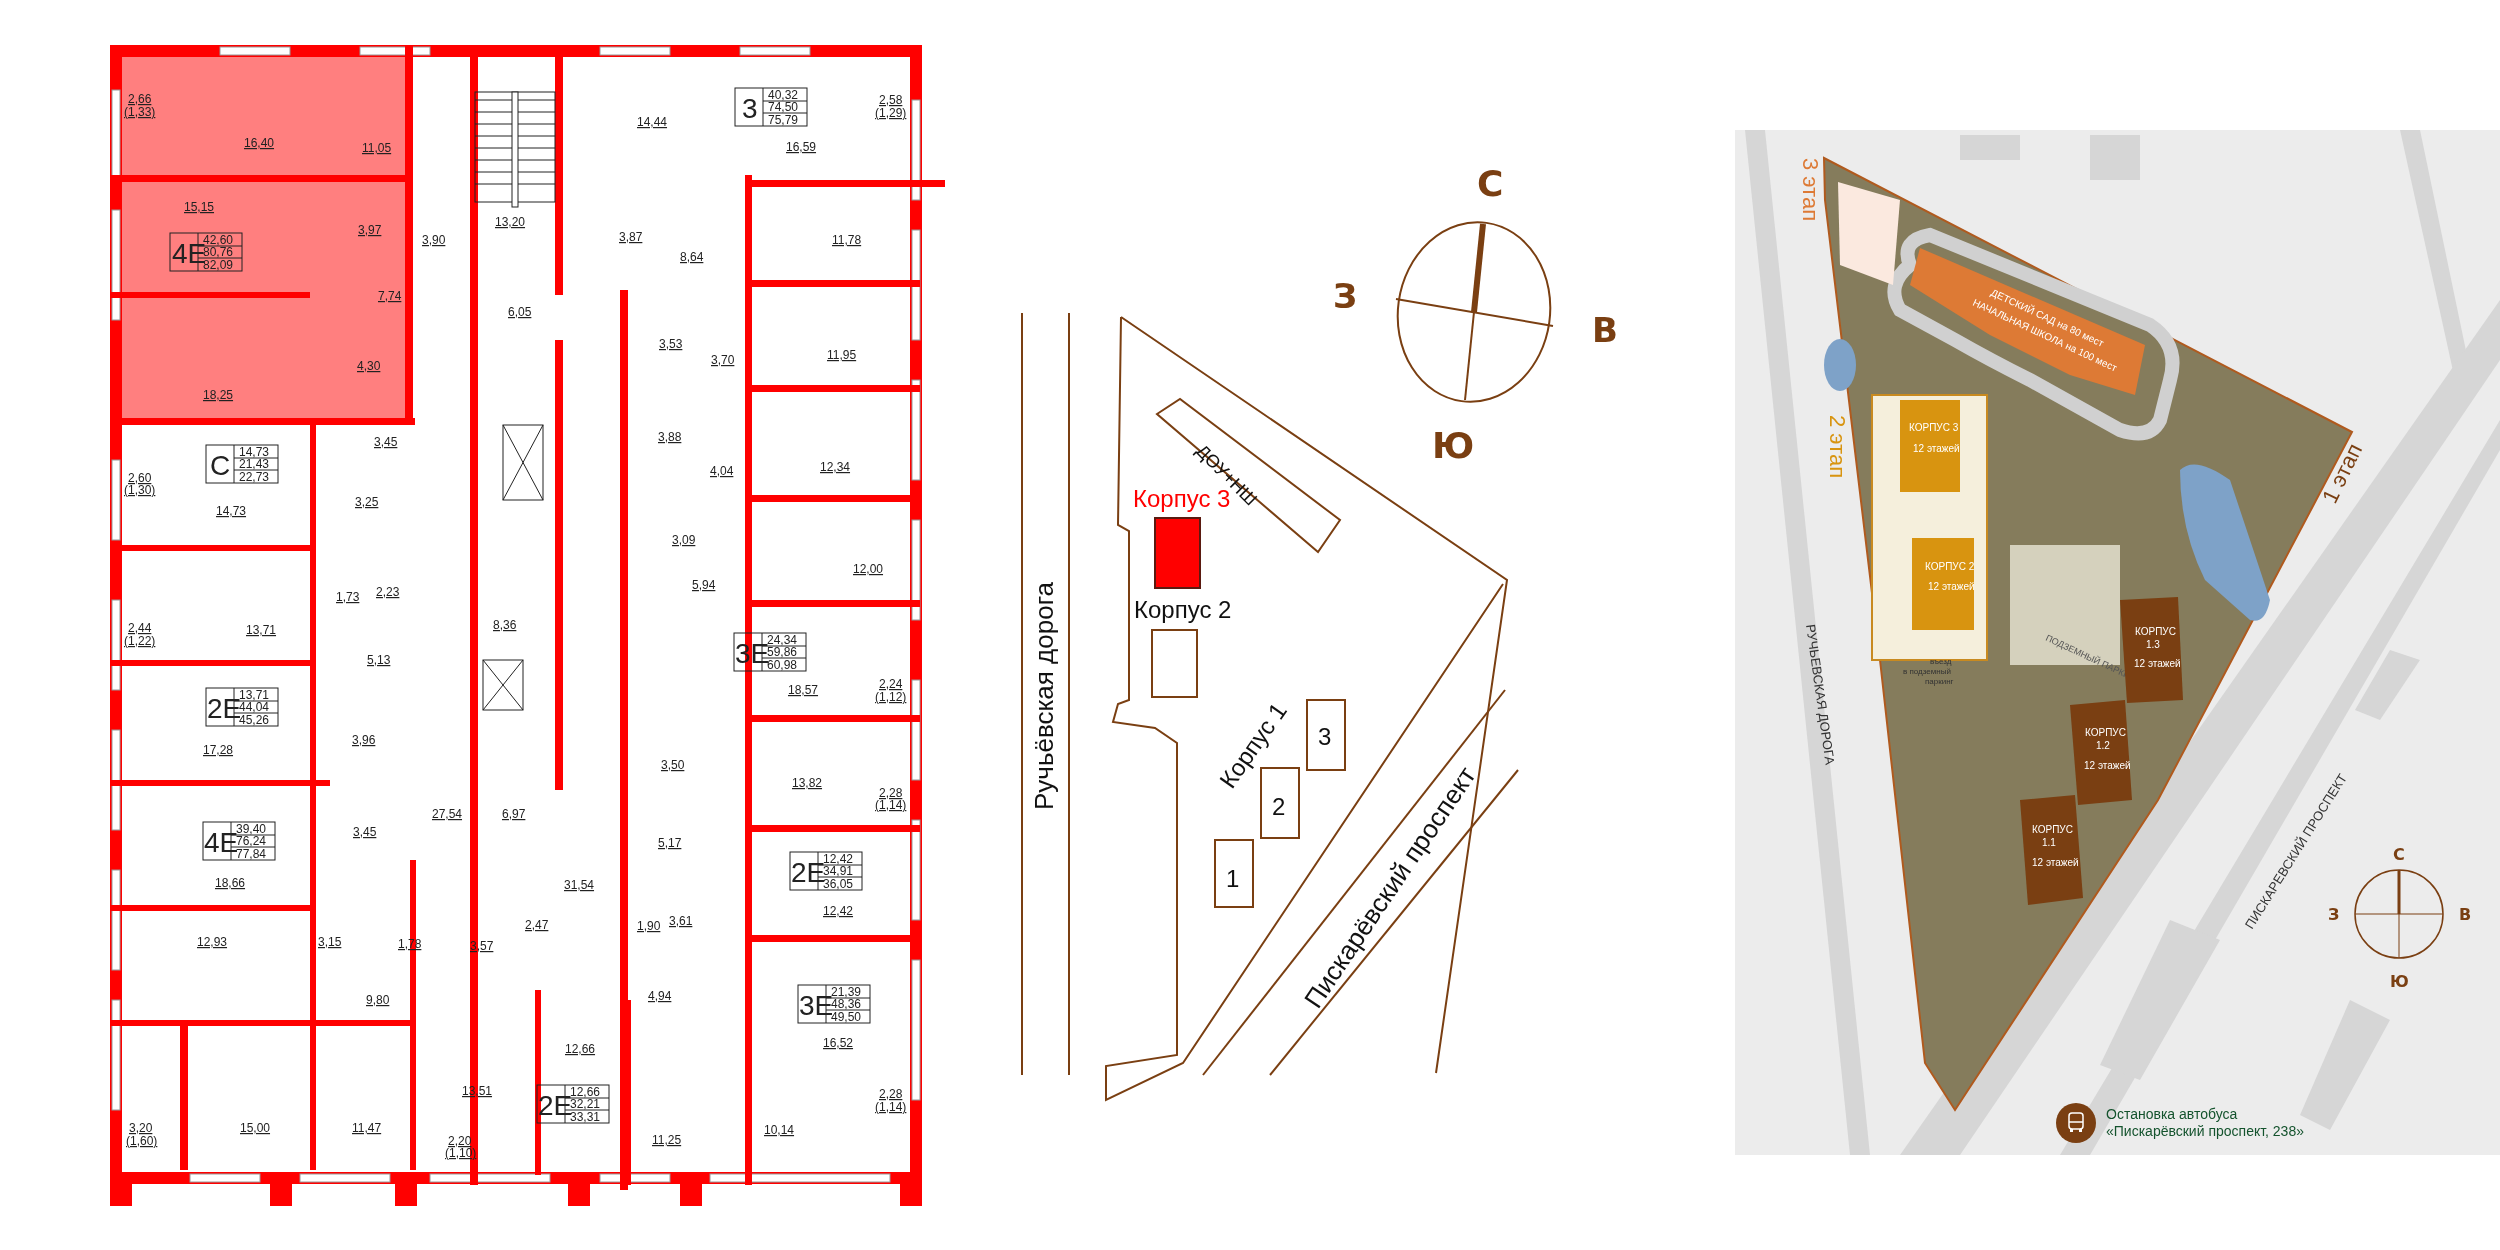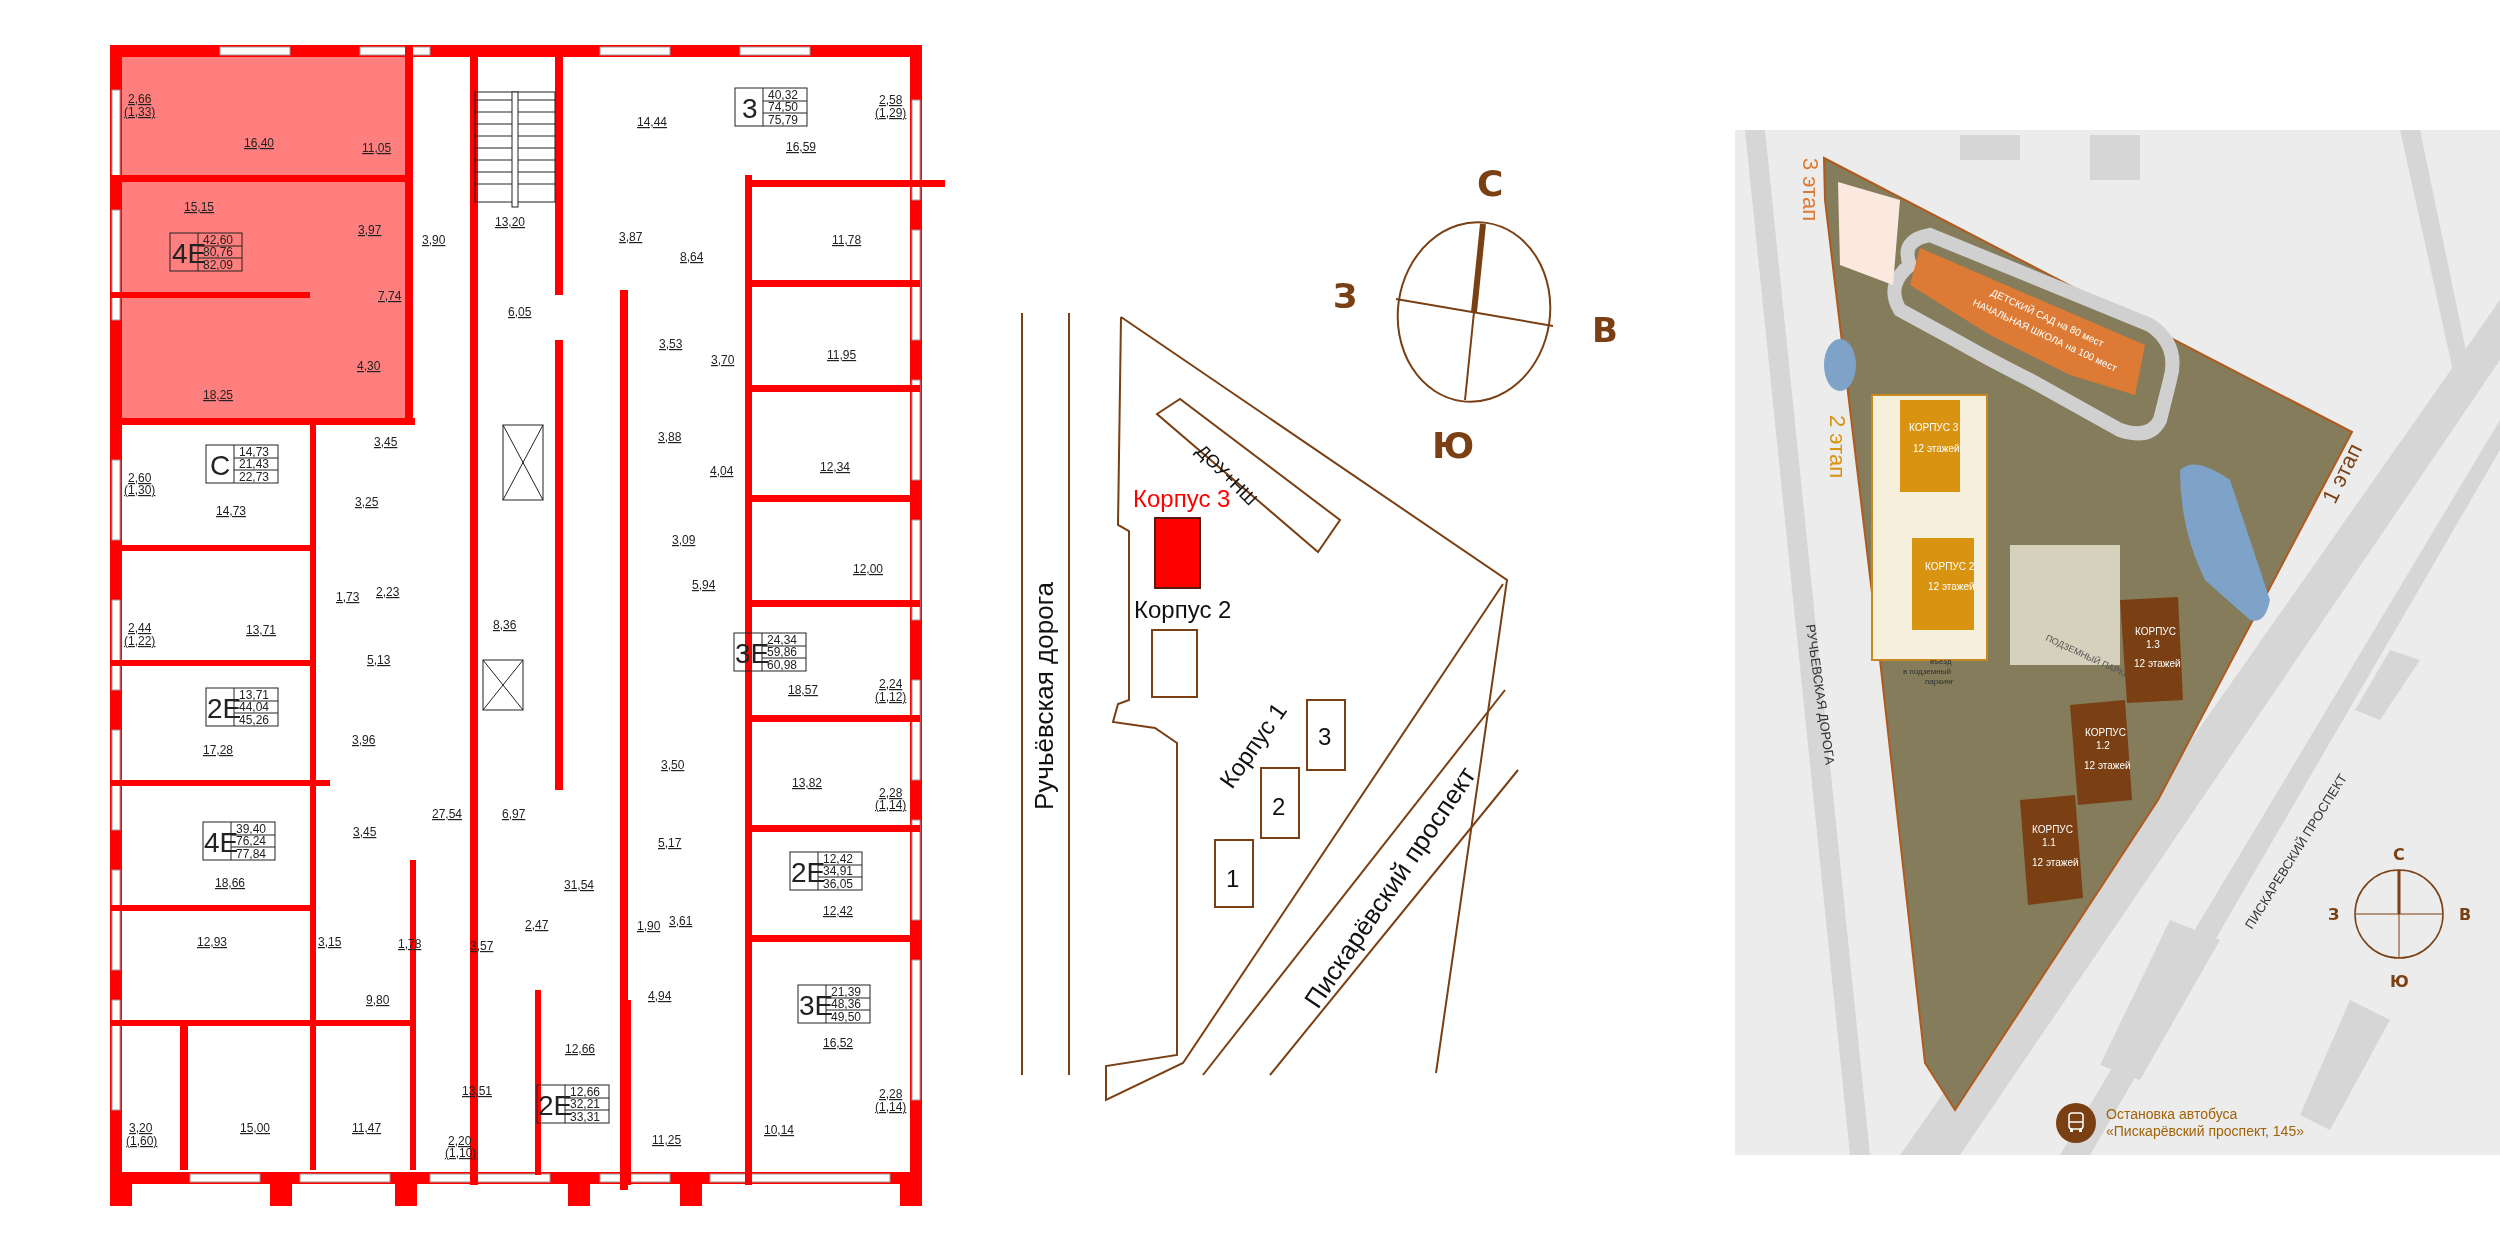--- a/index.html
+++ b/index.html
@@ -10,21 +10,21 @@
   #siteplan{left:1735px;top:130px;width:765px;height:1025px;background:#ececec;overflow:hidden;}
   svg{display:block;}
   .area{font-family:"Liberation Sans",sans-serif;font-size:12px;fill:#222;text-decoration:underline;}
   .badge-type{font-family:"Liberation Sans",sans-serif;font-size:28px;fill:#222;}
   .badge-val{font-family:"Liberation Sans",sans-serif;font-size:12px;fill:#222;}
   .schema-txt{font-family:"Liberation Sans",sans-serif;fill:#111;}
   .compass-txt{font-family:"DejaVu Sans",sans-serif;font-weight:bold;fill:#7a3f12;}
   .site-bldg-txt{font-family:"Liberation Sans",sans-serif;fill:#fff;font-size:10px;}
   .bus-stop{position:absolute;left:321px;top:973px;display:flex;align-items:center;gap:10px;}
   .bus-icon{width:40px;height:40px;border-radius:50%;background:#7a3f12;display:flex;align-items:center;justify-content:center;}
-  .bus-text{font-family:"Liberation Sans",sans-serif;font-size:14px;color:#a16207;line-height:17px;}
+  .bus-text{font-family:"Liberation Sans",sans-serif;font-size:14px;color:#14532d;line-height:17px;}
 </style>
 </head>
 <body>
 
 <div class="panel" id="floorplan">
 <svg width="960" height="1250" viewBox="0 0 960 1250">
 
   <rect x="112" y="52" width="300" height="370" fill="#ff7f7f"></rect>
 
   <g fill="#ff0000">
@@ -442,16 +442,16 @@
     <div class="bus-icon">
       <svg width="20" height="22" viewBox="0 0 20 22">
           <rect x="3" y="1" width="14" height="16" rx="3" fill="none" stroke="#fff" stroke-width="1.5"></rect>
           <line x1="3" y1="10" x2="17" y2="10" stroke="#fff" stroke-width="1.5"></line>
           <rect x="4" y="17" width="3" height="3" fill="#fff"></rect>
           <rect x="13" y="17" width="3" height="3" fill="#fff"></rect>
         </svg>
     </div>
     <div class="bus-text">
       <div>Остановка автобуса</div>
-      <div>«Пискарёвский проспект, 145»</div>
+      <div>«Пискарёвский проспект, 238»</div>
     </div>
   </div>
 </div>
 
 </body></html>

